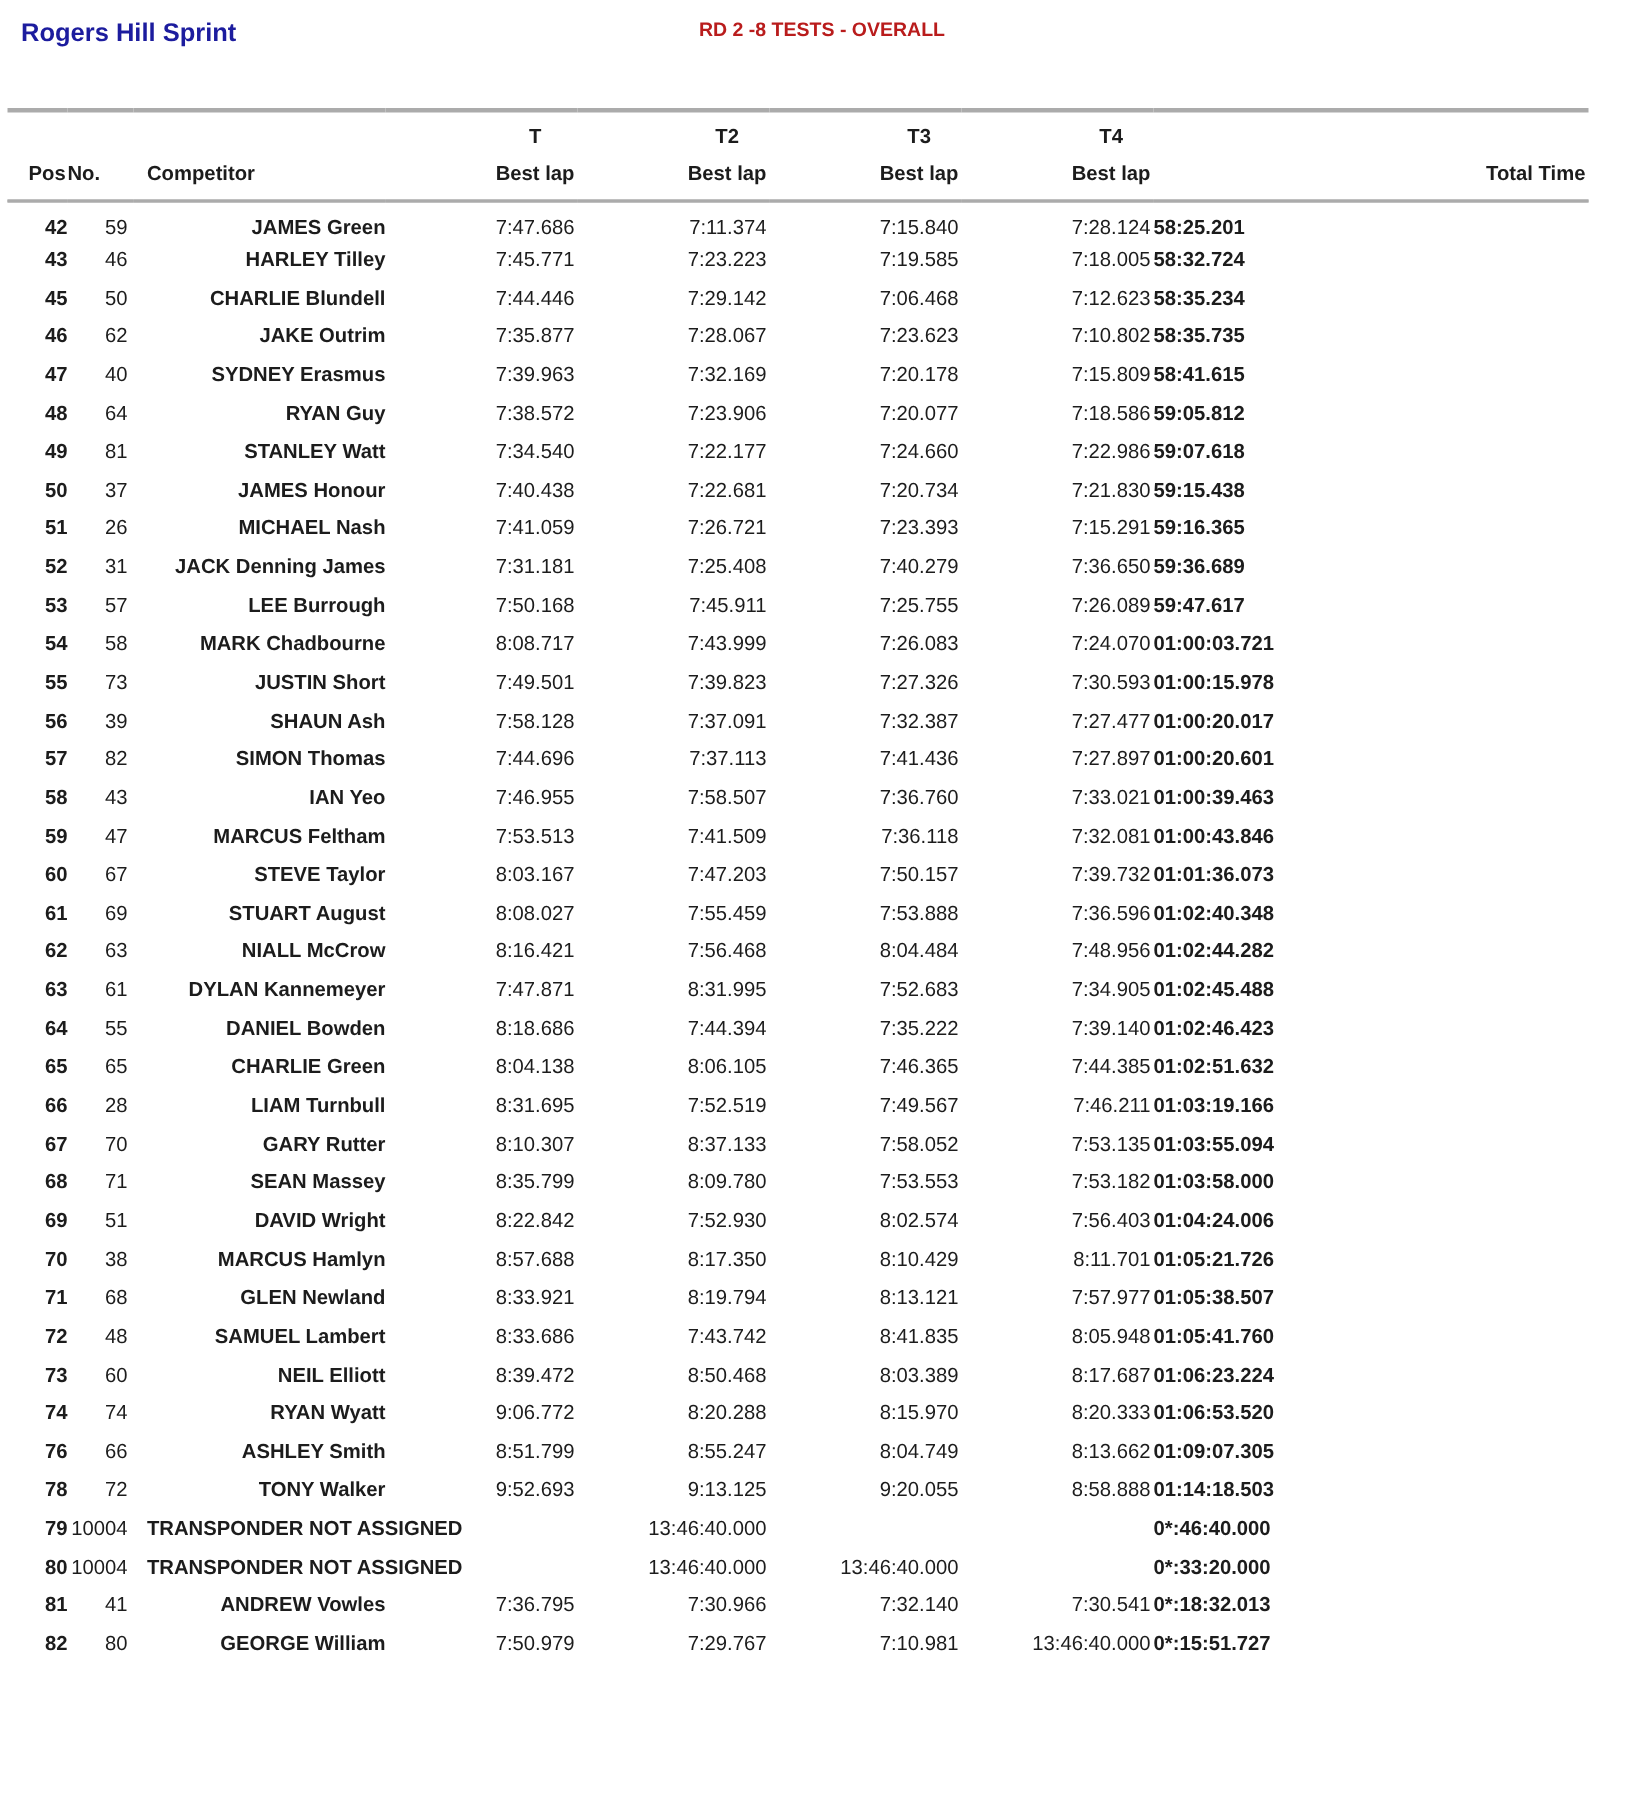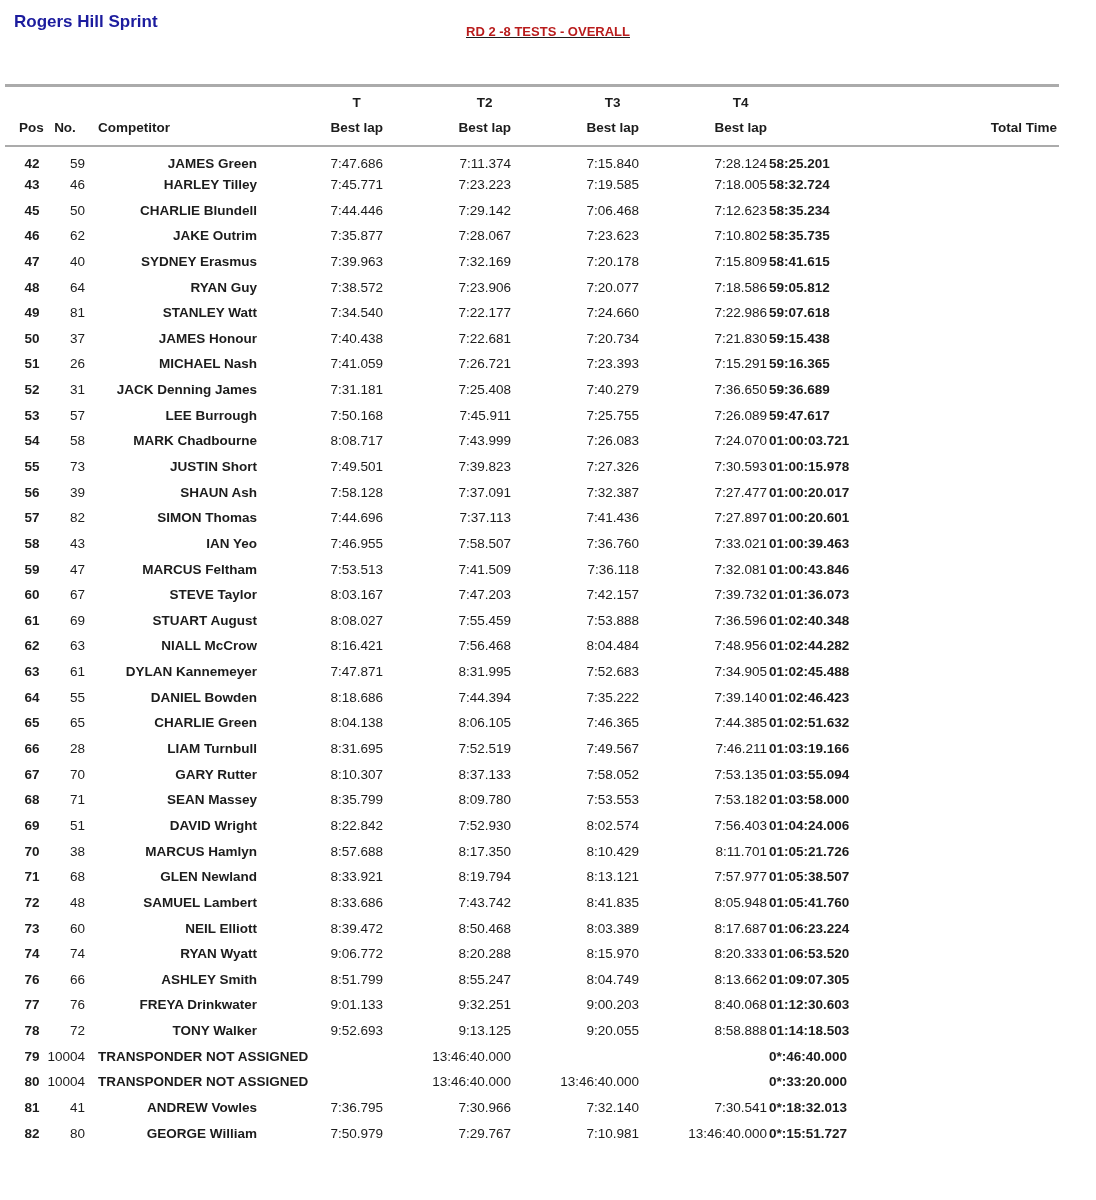--- a/index.html
+++ b/index.html
@@ -12,23 +12,22 @@
     color: #1c1c1c;
     overflow: hidden;
   }
   .page {
     position: relative;
     width: 1096px;
     height: 1200px;
   }
   .page-header {
     position: relative;
-    padding-top: 24px;
+    padding-top: 12px;
     height: 22px;
-    text-decoration: underline;
   }
   .event-name {
     position: absolute;
     left: 14px;
     top: 12px;
     font-size: 17px;
     font-weight: bold;
     color: #1c1c9e;
     white-space: nowrap;
   }
@@ -54,36 +53,36 @@
   thead th {
     border-bottom: 2.5px solid #ababab;
     vertical-align: bottom;
     padding: 3px 0 5px 0;
     font-size: 13.5px;
     font-weight: bold;
     line-height: 25px;
     color: #1c1c1c;
   }
   th.h-pos   { text-align: left;  padding-left: 14px; }
-  th.h-no    { text-align: center; padding-right: 4px; }
+  th.h-no    { text-align: left; padding-right: 4px; }
   th.h-name  { text-align: left;  padding-left: 9px; }
   th.h-lap   { text-align: right; padding-right: 2px; }
   th.h-total { text-align: right; padding-right: 2px; }
   .test-head { display: inline-block; text-align: center; }
   .test-head div { line-height: 25px; }
   tbody tr { height: 25.65px; }
   tbody tr:first-child td { padding-top: 9px; }
   tbody td {
     font-size: 13.5px;
     padding: 0;
     white-space: nowrap;
     overflow: visible;
     vertical-align: middle;
   }
-  td.d-pos   { text-align: center;  padding-left: 14px; font-weight: bold; }
+  td.d-pos   { text-align: right;  padding-left: 14px; font-weight: bold; }
   td.d-no    { text-align: right; padding-right: 4px; }
   td.d-name  { text-align: right;  padding-left: 9px; font-weight: bold; }
   td.d-lap   { text-align: right; padding-right: 2px; }
   td.d-total { padding-right: 2px; font-weight: bold; }
 </style>
 </head>
 <body>
 
 <div class="page">
 
@@ -305,21 +304,21 @@
       <td class="d-lap">7:36.118</td>
       <td class="d-lap">7:32.081</td>
       <td class="d-total">01:00:43.846</td>
     </tr>
         <tr>
       <td class="d-pos">60</td>
       <td class="d-no">67</td>
       <td class="d-name">STEVE Taylor</td>
       <td class="d-lap">8:03.167</td>
       <td class="d-lap">7:47.203</td>
-      <td class="d-lap">7:42.157</td>
+      <td class="d-lap">7:50.157</td>
       <td class="d-lap">7:39.732</td>
       <td class="d-total">01:01:36.073</td>
     </tr>
         <tr>
       <td class="d-pos">61</td>
       <td class="d-no">69</td>
       <td class="d-name">STUART August</td>
       <td class="d-lap">8:08.027</td>
       <td class="d-lap">7:55.459</td>
       <td class="d-lap">7:53.888</td>
@@ -460,30 +459,20 @@
       <td class="d-pos">76</td>
       <td class="d-no">66</td>
       <td class="d-name">ASHLEY Smith</td>
       <td class="d-lap">8:51.799</td>
       <td class="d-lap">8:55.247</td>
       <td class="d-lap">8:04.749</td>
       <td class="d-lap">8:13.662</td>
       <td class="d-total">01:09:07.305</td>
     </tr>
         <tr>
-      <td class="d-pos">77</td>
-      <td class="d-no">76</td>
-      <td class="d-name">FREYA Drinkwater</td>
-      <td class="d-lap">9:01.133</td>
-      <td class="d-lap">9:32.251</td>
-      <td class="d-lap">9:00.203</td>
-      <td class="d-lap">8:40.068</td>
-      <td class="d-total">01:12:30.603</td>
-    </tr>
-        <tr>
       <td class="d-pos">78</td>
       <td class="d-no">72</td>
       <td class="d-name">TONY Walker</td>
       <td class="d-lap">9:52.693</td>
       <td class="d-lap">9:13.125</td>
       <td class="d-lap">9:20.055</td>
       <td class="d-lap">8:58.888</td>
       <td class="d-total">01:14:18.503</td>
     </tr>
         <tr>

